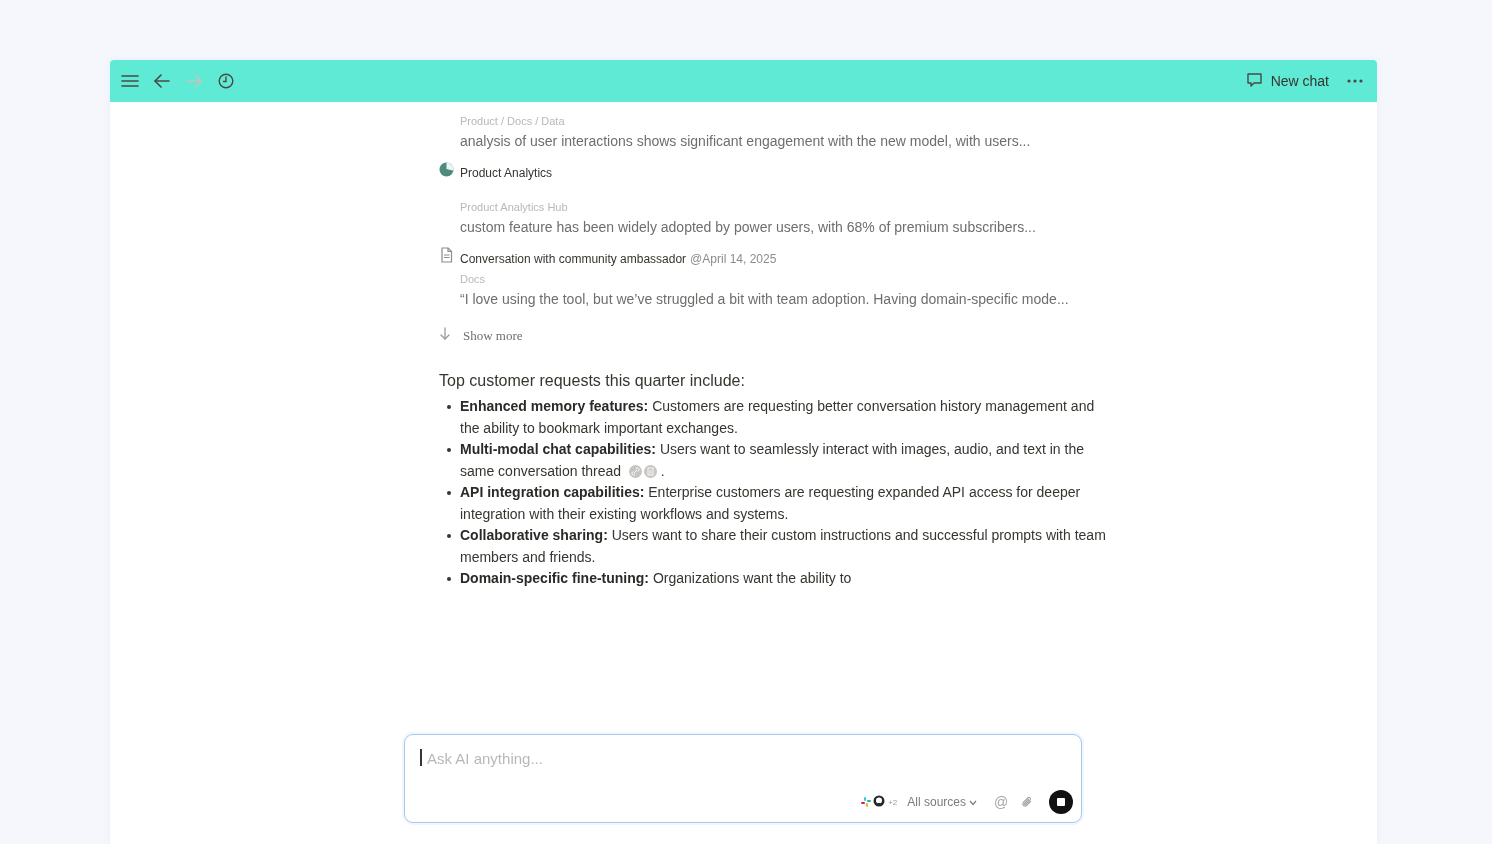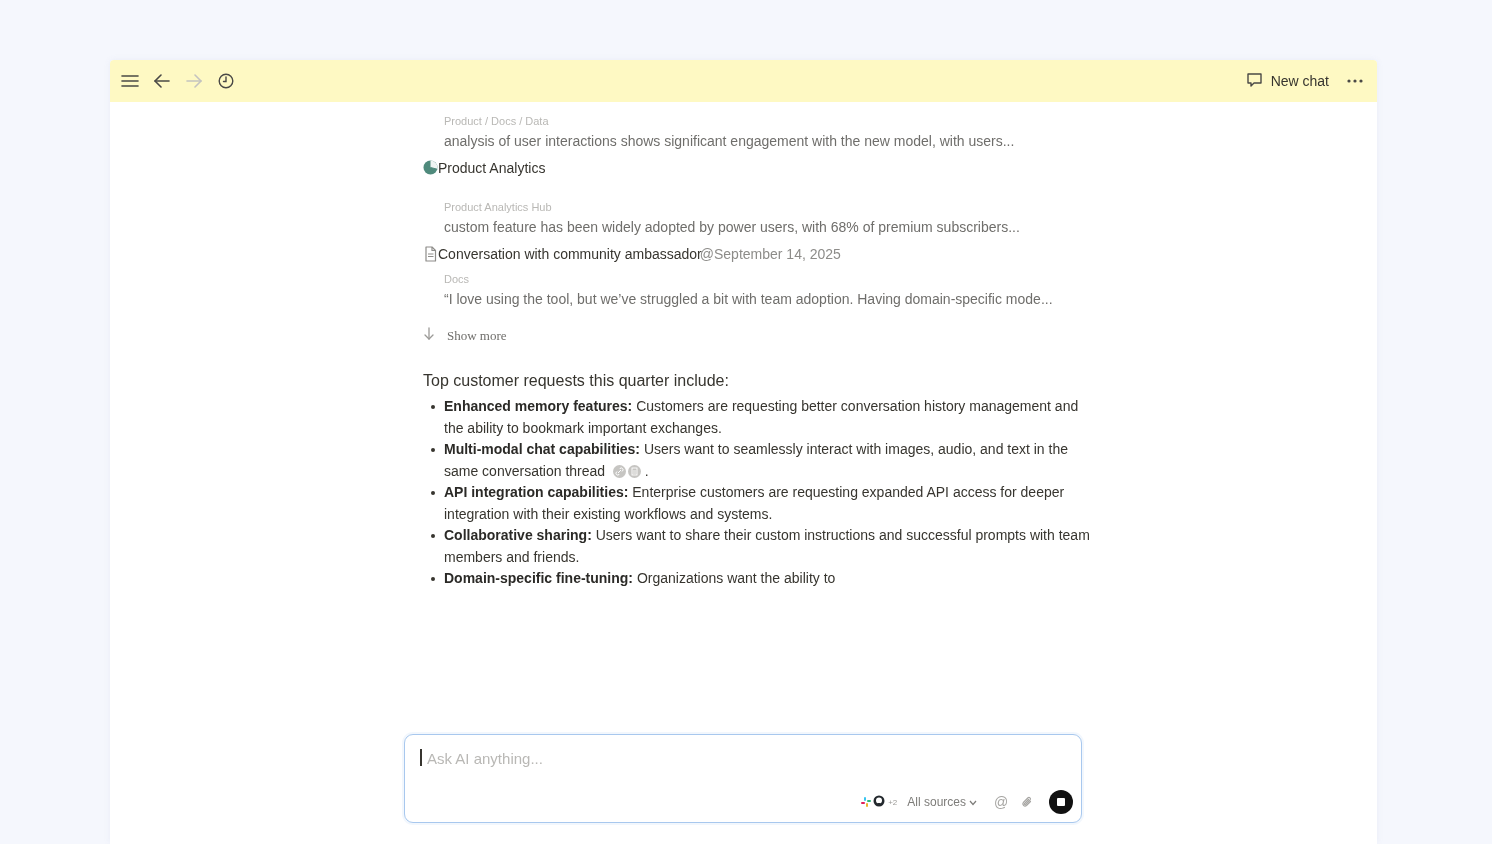--- a/index.html
+++ b/index.html
@@ -14,49 +14,49 @@
     position: absolute;
     left: 110px; top: 60px;
     width: 1267px; height: 784px;
     background: #ffffff;
     border-radius: 4px 4px 0 0;
     box-shadow: 0 0 6px rgba(140,150,200,0.10);
     overflow: hidden;
   }
   .topbar {
     position: absolute; left: 0; top: 0; right: 0; height: 42px;
-    background: #fef9c3;
+    background: #5eead4;
     z-index: 5;
   }
   .tb-icon {
     position: absolute; top: 11px; width: 20px; height: 20px;
     display: flex; align-items: center; justify-content: center;
     cursor: pointer;
   }
   .tb-icon svg { display: block; }
   .newchat {
     position: absolute; right: 48px; top: 11px; height: 20px;
     display: flex; align-items: center; gap: 8px;
     font-size: 14px; color: #37352f; cursor: pointer;
   }
   .more {
     position: absolute; right: 12px; top: 11px; width: 20px; height: 20px;
     display: flex; align-items: center; justify-content: center; cursor: pointer;
   }
 
   .content {
-    position: absolute; left: 313px; top: 30px; width: 670px;
+    position: absolute; left: 329px; top: 30px; width: 670px;
     font-size: 14px;
   }
   .src {
     position: relative;
   }
   .src-title {
-    display: flex; align-items: flex-start; 
-    font-size: 14px; color: #37352f; height: 20px;
+    display: flex; align-items: flex-end; gap: 6px;
+    font-size: 12px; color: #37352f; height: 20px;
   }
   .src-title .date { color: #8d8c89; }
   .src-path {
     padding-left: 21px; font-size: 11px; color: #b9b8b5; height: 18px; line-height: 18px;
     margin-top: 18px;
   }
   .src-snip {
     padding-left: 21px; font-size: 14px; color: #6f6e6b; height: 22px; line-height: 22px;
     white-space: nowrap;
   }
@@ -201,21 +201,21 @@
       <div class="src-title">
         <span>
           <svg width="15" height="16" viewBox="0 0 15 16">
               <path d="M3 1 H9 L12.5 4.5 V15 H3 Z" stroke="#8d8c89" stroke-width="1.2" fill="none" stroke-linejoin="round"></path>
               <polyline points="9,1 9,4.5 12.5,4.5" stroke="#8d8c89" stroke-width="1.2" fill="none"></polyline>
               <line x1="5" y1="8" x2="10.5" y2="8" stroke="#8d8c89" stroke-width="1"></line>
               <line x1="5" y1="10.5" x2="10.5" y2="10.5" stroke="#8d8c89" stroke-width="1"></line>
             </svg>
         </span>
         <span>Conversation with community ambassador</span>
-        <span class="date" style="margin-left:-2px">@September 14, 2025</span>
+        <span class="date" style="margin-left:-2px">@April 14, 2025</span>
       </div>
       <div class="src-path" style="margin-top:4px;">Docs</div>
       <div class="src-snip">“I love using the tool, but we’ve struggled a bit with team adoption. Having domain-specific mode...</div>
     </div>
 
     <div class="show-more" style="margin-top:16px;font-family:Liberation Serif, serif;">
       <span>
         <svg width="12" height="14" viewBox="0 0 12 14">
             <g stroke="#9b9a97" stroke-width="1.3" fill="none" stroke-linecap="round" stroke-linejoin="round">
               <line x1="6" y1="1" x2="6" y2="12"></line>

